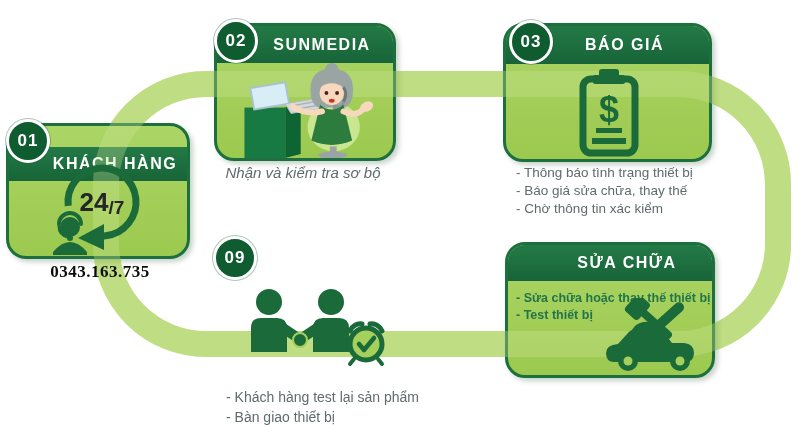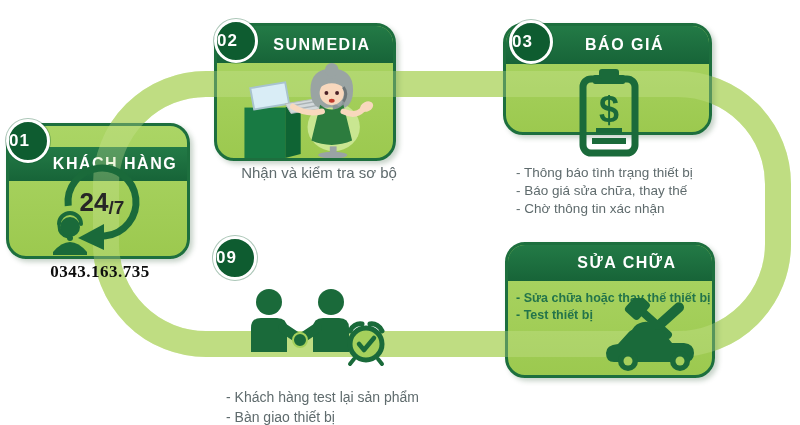--- a/index.html
+++ b/index.html
@@ -8,21 +8,21 @@
   svg{display:block;}
   .abs{position:absolute;}
   .loop{z-index:1;pointer-events:none;}
   .loop-over{z-index:3;pointer-events:none;opacity:.32;}
   .shell{z-index:2;border:3px solid #1d6f3e;border-radius:20px;overflow:hidden;
          box-shadow:3px 3px 5px rgba(30,80,40,.25);box-sizing:border-box;background:linear-gradient(180deg,#abd565,#9cc94f);}
   .hdr{position:absolute;left:0;top:0;right:0;background:linear-gradient(180deg,#237a46,#176438);
        display:flex;align-items:center;justify-content:center;}
   .hdr span{color:#fff;font-weight:bold;font-size:16px;letter-spacing:1.5px;padding-left:34px;white-space:nowrap;}
   .badge{z-index:5;width:44px;height:44px;border-radius:50%;background:#0e5c30;border:3px solid #ffffff;
-         box-sizing:border-box;display:flex;align-items:center;
+         box-sizing:border-box;display:flex;align-items:center;justify-content:center;
          color:#fff;font-size:17px;font-weight:600;letter-spacing:1px;box-shadow:0 0 0 1px rgba(14,92,48,.35);}
   .content{z-index:4;}
   .cap{color:#5f6b6d;z-index:4;}
   .cap-center{text-align:center;font-size:15px;}
   .cap-list{font-size:13.5px;line-height:18px;white-space:nowrap;}
   .inner-list{font-size:12.5px;line-height:17px;color:#23744a;font-weight:bold;white-space:nowrap;z-index:4;}
   .phone{font-family:Liberation Serif, serif;font-weight:bold;font-size:17px;color:#0d0d0d;
          text-align:center;z-index:4;letter-spacing:.5px;}
 </style>
 </head>
@@ -39,21 +39,21 @@
       <span>KHÁCH HÀNG</span>
     </div>
   </div>
 
   <div class="abs shell" style="left:214px;top:23px;width:182px;height:138px;">
     <div class="hdr" style="height:37px;">
       <span>SUNMEDIA</span>
     </div>
   </div>
 
-  <div class="abs shell" style="left:503px;top:23px;width:209px;height:112px;">
+  <div class="abs shell" style="left:503px;top:23px;width:209px;height:139px;">
     <div class="hdr" style="height:38px;">
       <span>BÁO GIÁ</span>
     </div>
   </div>
 
   <div class="abs shell" style="left:505px;top:242px;width:210px;height:136px;padding-left:15px;">
     <div class="hdr" style="height:36px;">
       <span>SỬA CHỮA</span>
     </div>
   </div>
@@ -107,34 +107,34 @@
     <circle cx="115.5" cy="33" r="2" fill="#4a2026"></circle>
     <ellipse cx="110" cy="41" rx="3" ry="2" fill="#c0392b"></ellipse>
     <path d="M122 27 q5 7 0 15" fill="none" stroke="#6d7678" stroke-width="3"></path>
     <path d="M122 42 q0 6 -7 6" fill="none" stroke="#8a9496" stroke-width="2.5"></path>
     <circle cx="114" cy="48" r="3" fill="#8a9496"></circle>
     <path d="M98 45 q12 10 24 0 l9 37 q-21 9 -42 0 z" fill="#2c7c3e"></path>
     <path d="M100 52 Q84 56 70 47" fill="none" stroke="#f8d8bd" stroke-width="6" stroke-linecap="round"></path>
     <path d="M122 52 q12 6 20 -2" fill="none" stroke="#f8d8bd" stroke-width="6" stroke-linecap="round"></path>
     <ellipse cx="146" cy="47" rx="7" ry="5" fill="#f8d8bd" transform="rotate(-25 146 47)"></ellipse>
   </svg>
-  <div class="abs cap cap-center" style="left:224px;top:164px;width:190px;">Nhận và kiểm tra sơ bộ</div>
+  <div class="abs cap cap-center" style="left:208px;top:164px;width:190px;font-style:italic;">Nhận và kiểm tra sơ bộ</div>
 
   <svg class="abs content" width="82" height="94" viewBox="0 0 82 94" style="left:568px;top:66px;">
     <rect x="15" y="13" width="52" height="74" rx="8" fill="none" stroke="#1a6a3a" stroke-width="7"></rect>
     <rect x="25" y="9" width="32" height="9" rx="2" fill="#1a6a3a"></rect>
     <rect x="31" y="3" width="20" height="10" rx="3" fill="#1a6a3a"></rect>
     <text x="41" y="56" text-anchor="middle" font-size="36" font-weight="bold" fill="#1a6a3a" font-family="Liberation Sans, sans-serif">$</text>
     <rect x="28" y="62" width="26" height="5" fill="#1a6a3a"></rect>
     <rect x="24" y="72" width="34" height="6" fill="#1a6a3a"></rect>
   </svg>
   <div class="abs cap cap-list" style="left:516px;top:164px;">
     <div>- Thông báo tình trạng thiết bị</div>
     <div>- Báo giá sửa chữa, thay thế</div>
-    <div>- Chờ thông tin xác nhận</div>
+    <div>- Chờ thông tin xác kiểm</div>
   </div>
 
   <div class="abs inner-list" style="left:516px;top:290px;">
     <div>- Sửa chữa hoặc thay thế thiết bị</div>
     <div>- Test thiết bị</div>
   </div>
   <svg class="abs content" width="108" height="76" viewBox="0 0 108 76" style="left:598px;top:298px;">
     <g transform="rotate(-42 58 30)">
       <rect x="50" y="25" width="44" height="10" rx="5" fill="#1a6a3a"></rect>
       <circle cx="44" cy="30" r="11" fill="none" stroke="#1a6a3a" stroke-width="9" pathLength="100" stroke-dasharray="70 30" transform="rotate(-150 44 30)"></circle>

